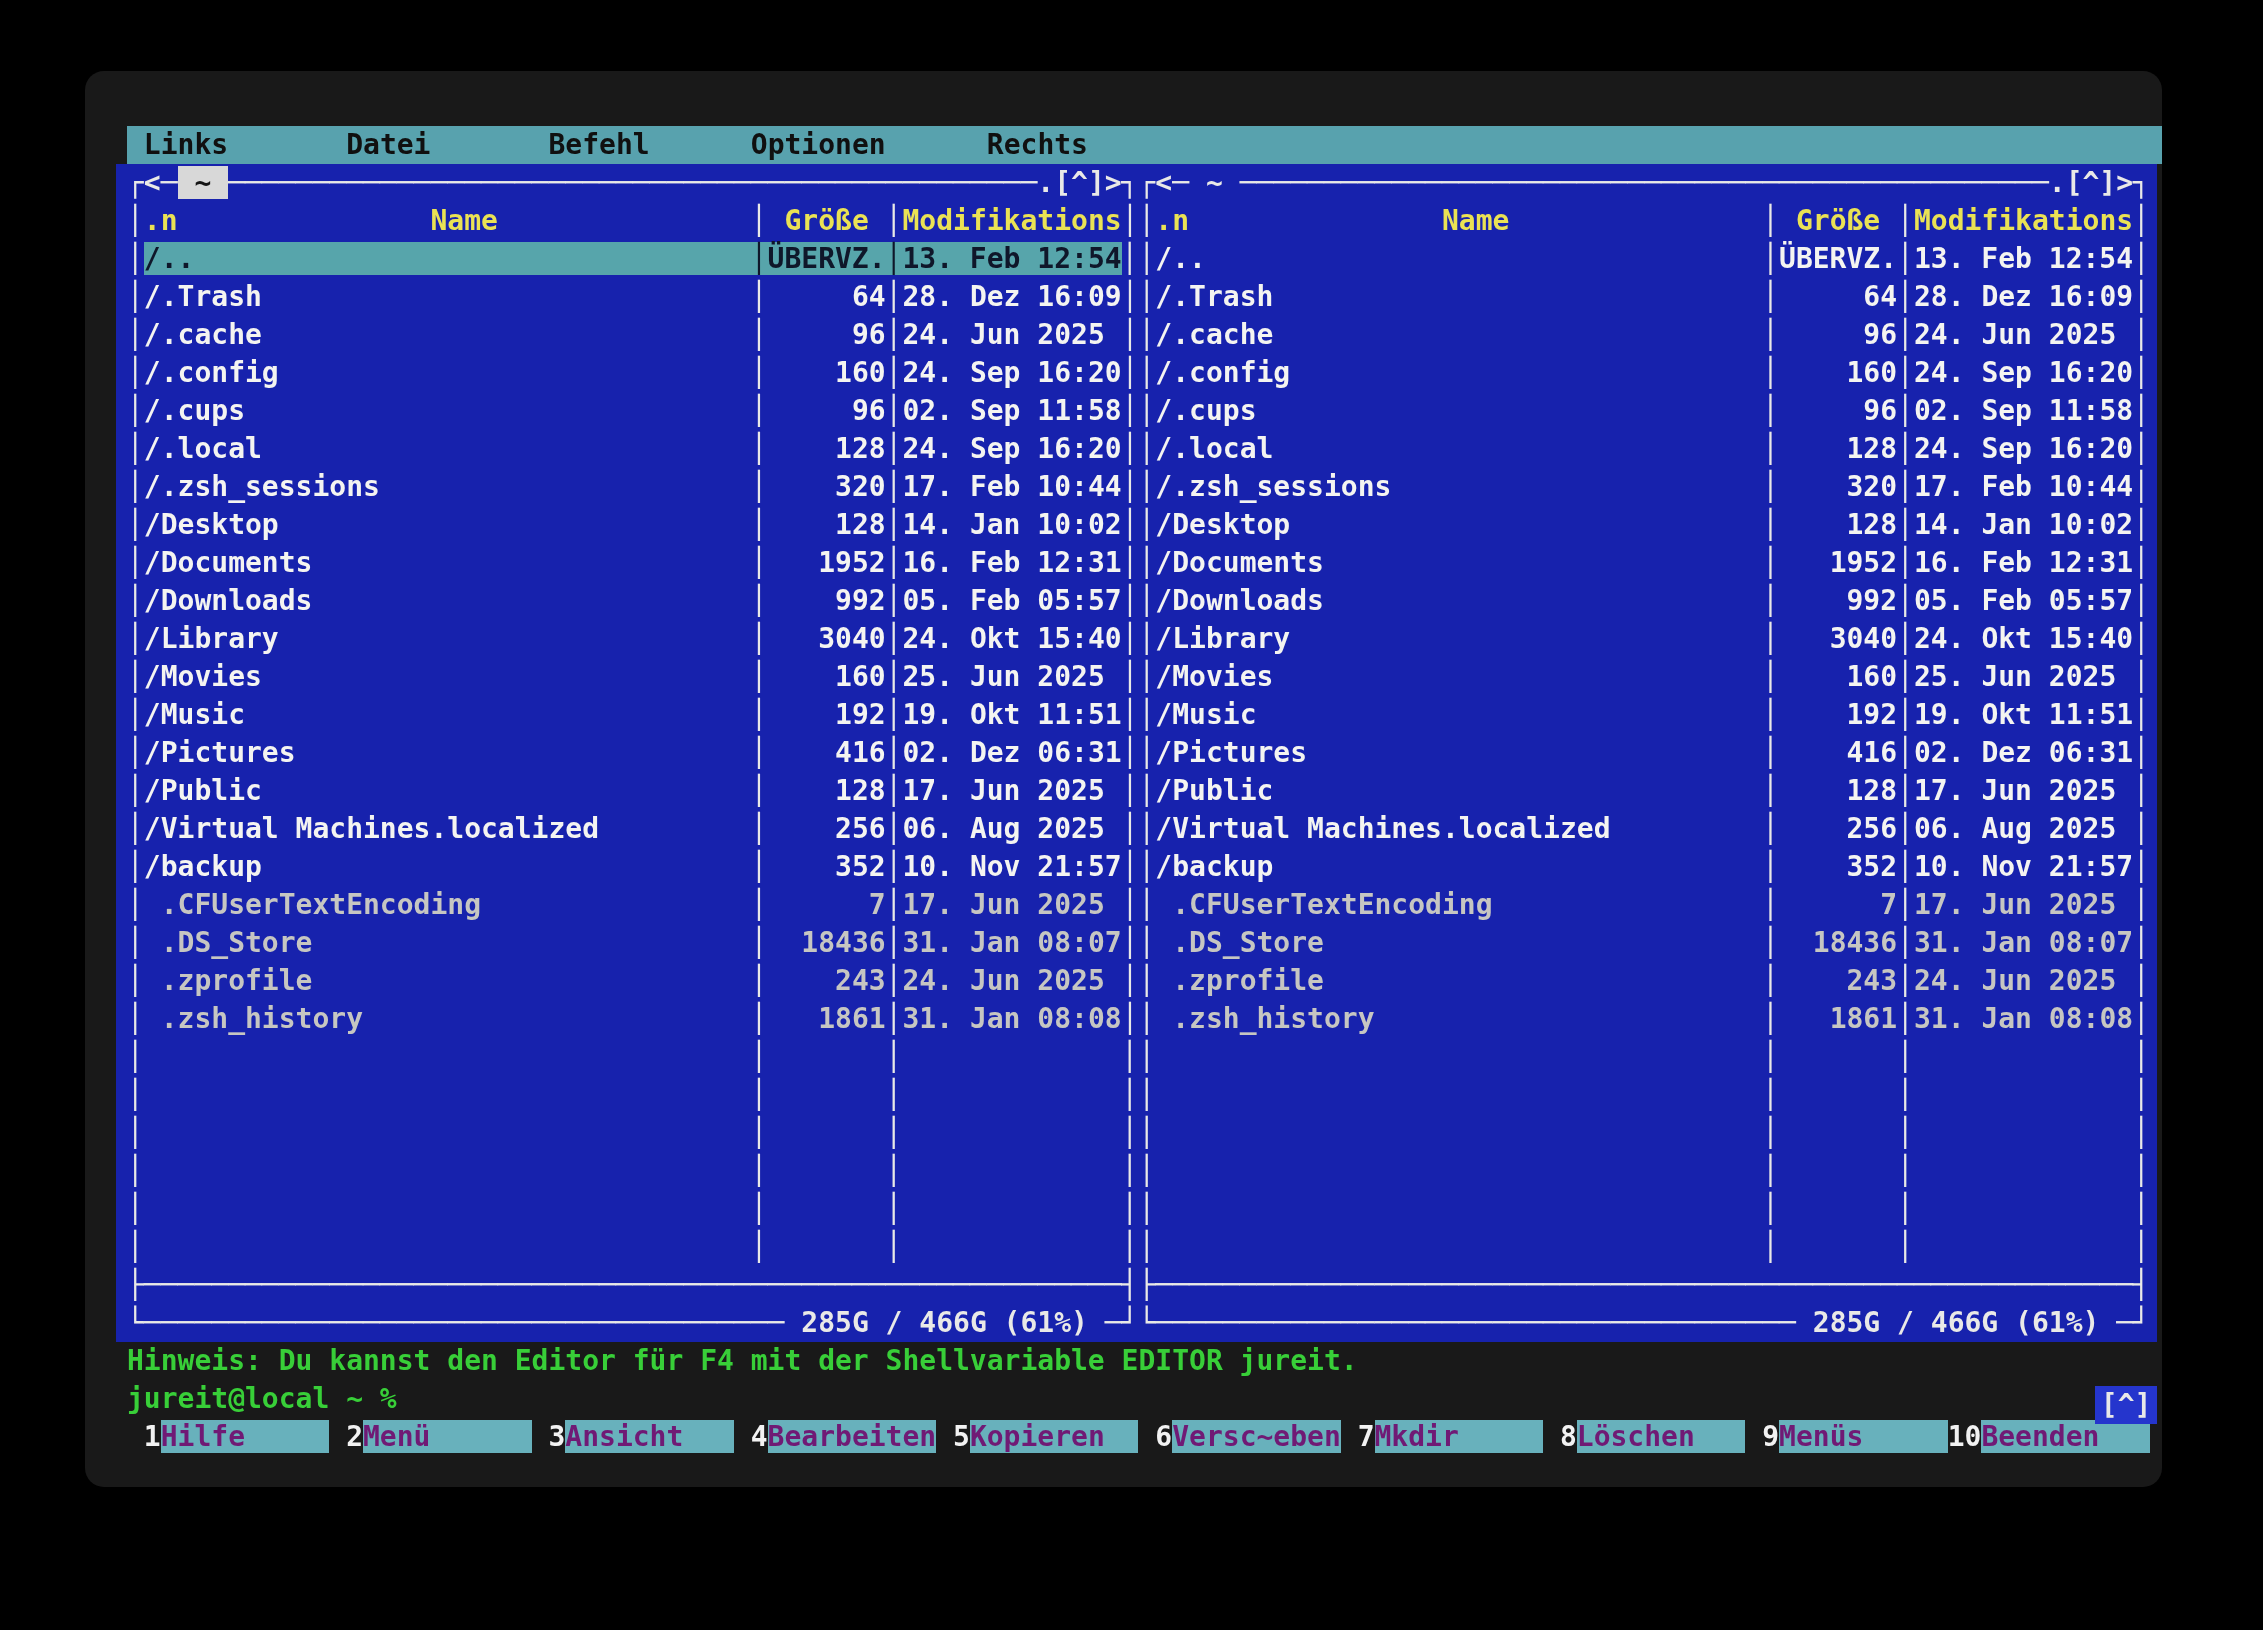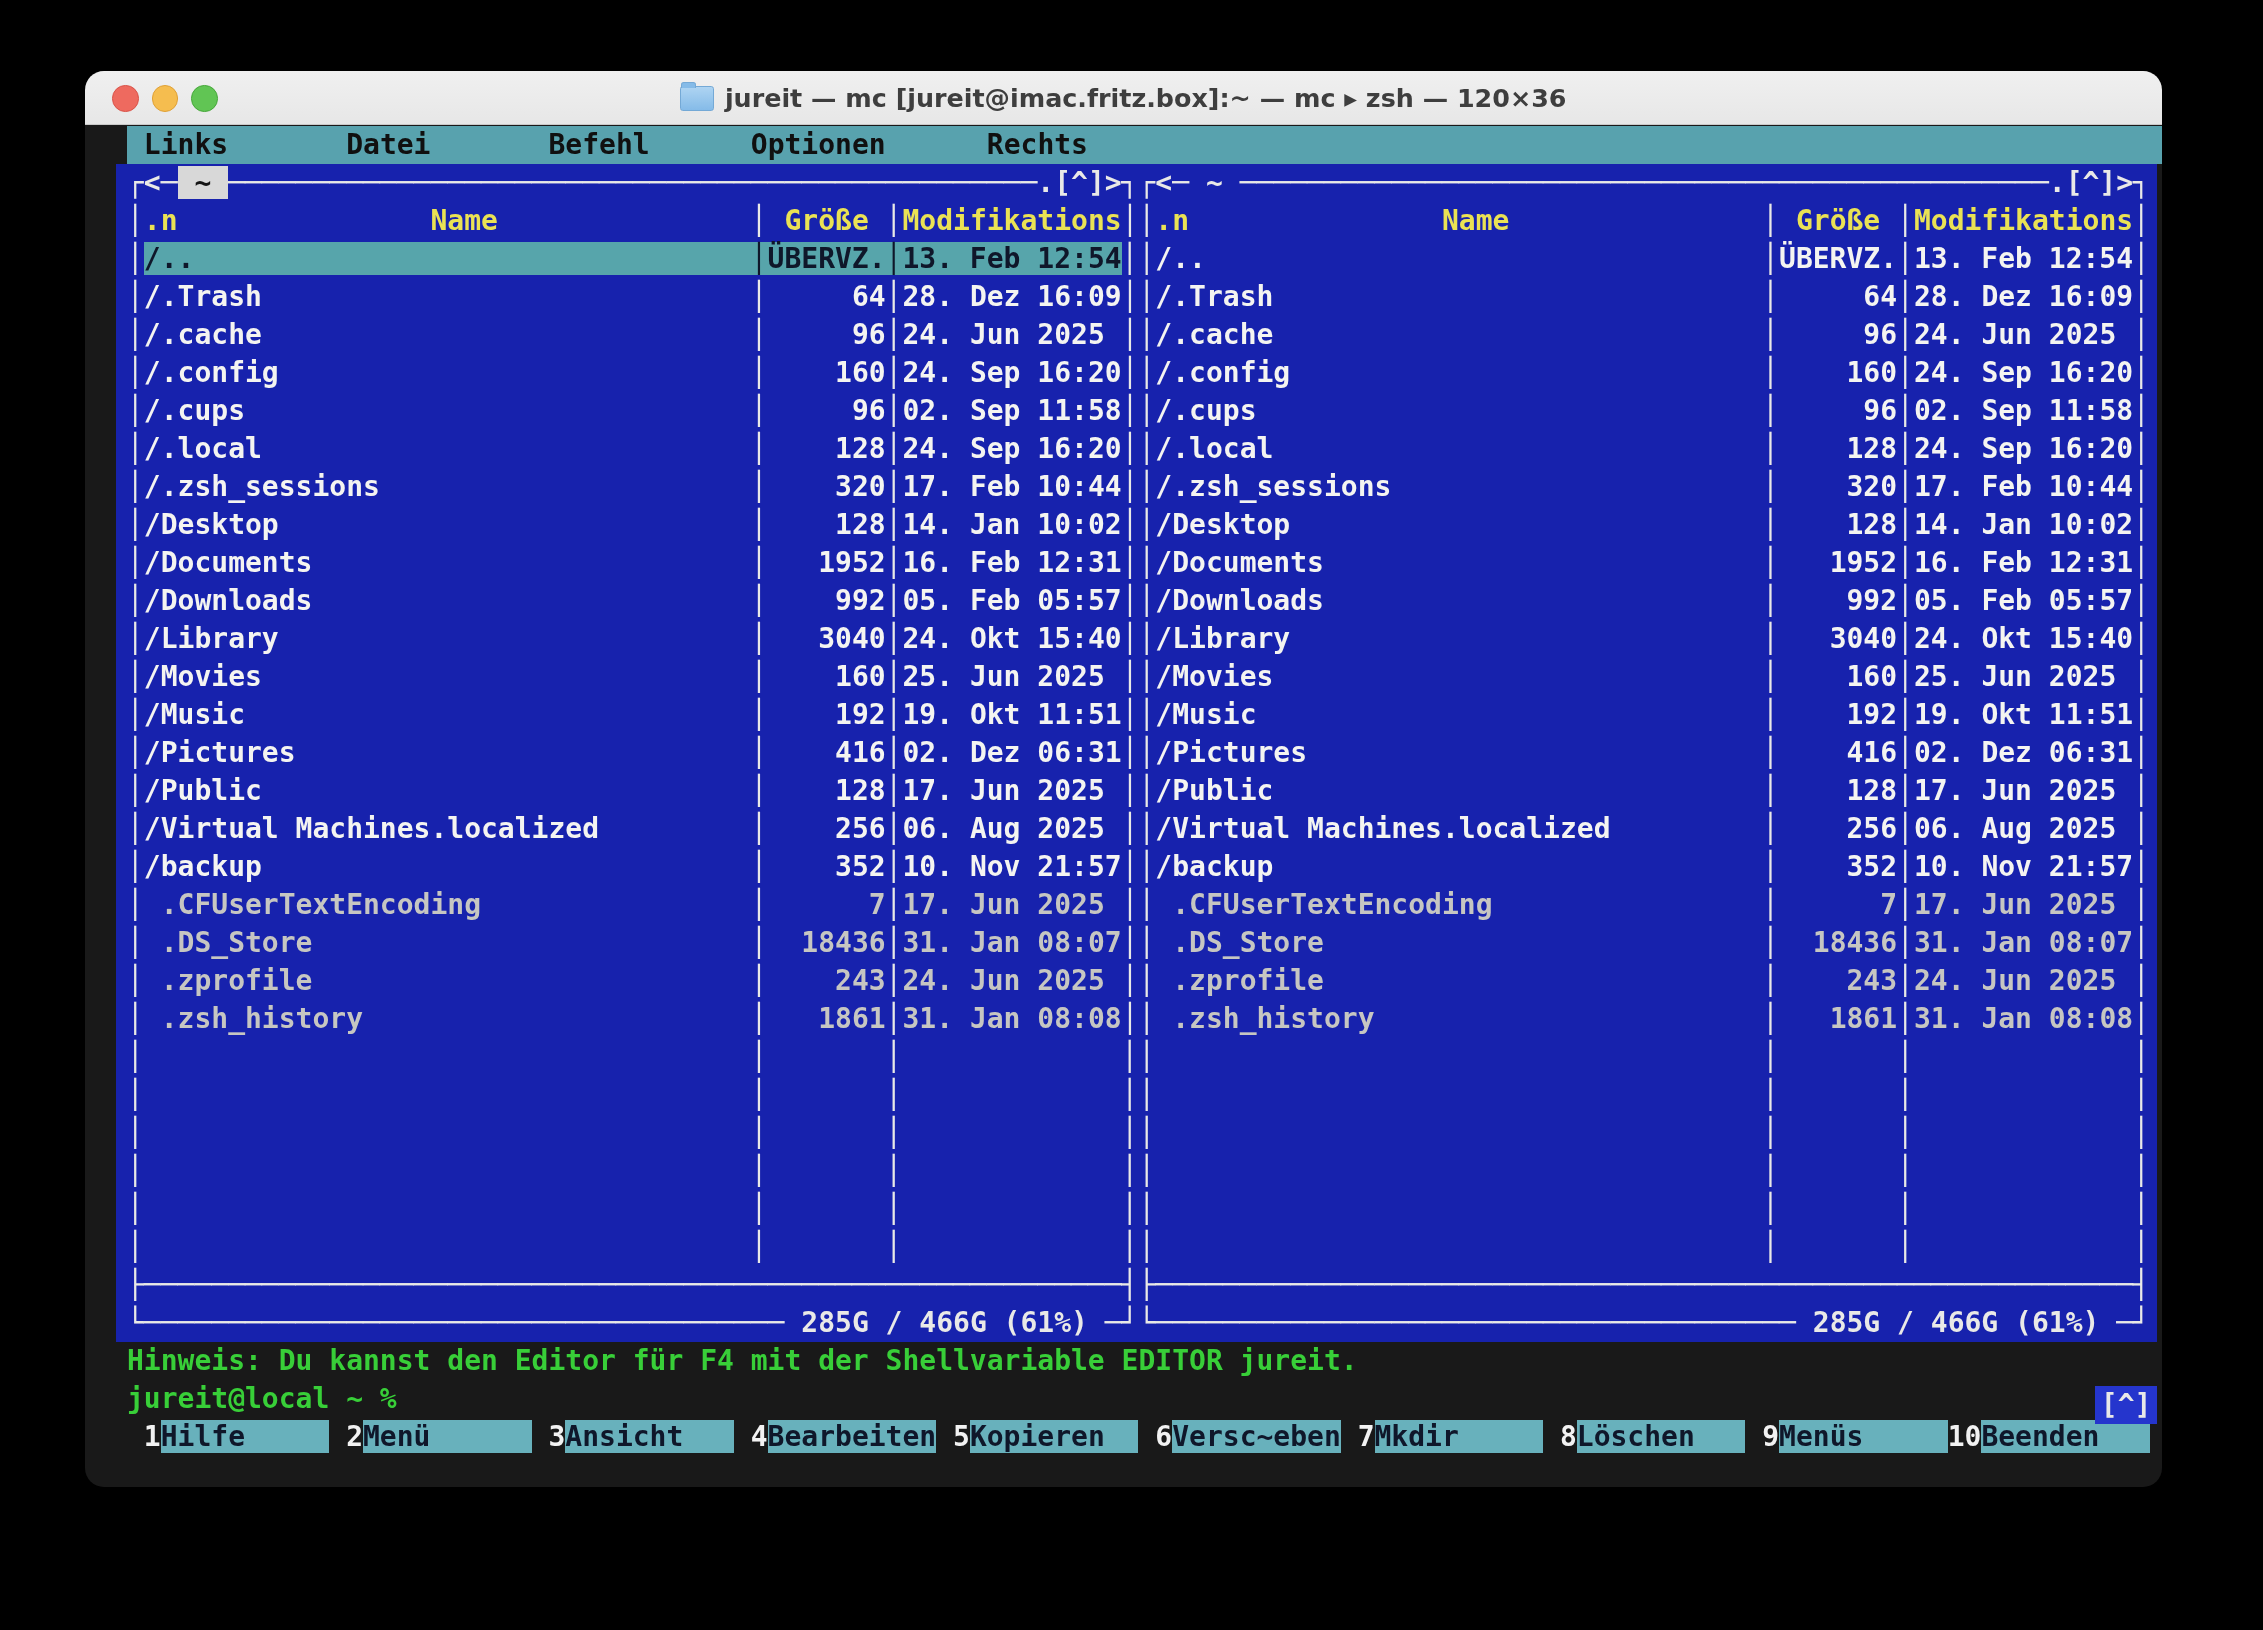--- a/index.html
+++ b/index.html
@@ -22,35 +22,27 @@
   .dir{color:#f4f4f1;}
   .file{color:#c6c6c2;}
   .hdr{color:#eae254;}
   .sel{background:#57a5ab;color:#0f172a;}
   .pathhl{background:#d8d8d8;color:#141414;}
   .hintrow{color:#38cf38;}
   .promptrow{color:#38cf38;position:relative;}
   .badge{position:absolute;right:0;top:5.6px;background:#2535cd;color:#e8e8e8;padding:0 5.6px;height:38px;line-height:38px;}
   .fkeyrow{background:transparent;}
   .fnum{color:#f2f2f2;}
-  .flabel{background:#68b1bc;color:#0f172a;}
+  .flabel{background:#68b1bc;color:#701a75;}
   .mitem{color:#101010;}
 </style>
 </head>
 <body>
 
 <div class="window">
-  <div class="titlebar">
-    <div class="lights">
-      <div class="light red"></div>
-      <div class="light yellow"></div>
-      <div class="light green"></div>
-    </div>
-    <div class="titletext"><span class="foldericon"></span><span>jureit — mc [jureit@imac.fritz.box]:~ — mc ▸ zsh — 120×36</span></div>
-  </div>
   <div class="term">
     <div class="trow menubar" id="menubar"><span class="mitem"> </span><span class="mitem">Links</span><span class="mitem">       </span><span class="mitem">Datei</span><span class="mitem">       </span><span class="mitem">Befehl</span><span class="mitem">      </span><span class="mitem">Optionen</span><span class="mitem">      </span><span class="mitem">Rechts</span><span class="mitem">                                                               </span></div>
     <div class="panelarea" id="panelarea">
         <div class="trow"><span><span class="b">┌&lt;─</span><span class="pathhl"> ~ </span><span class="b">────────────────────────────────────────────────.[^]&gt;┐</span></span><span><span class="b">┌&lt;─</span><span class="b"> ~ </span><span class="b">────────────────────────────────────────────────.[^]&gt;┐</span></span></div>
         <div class="trow"><span><span class="b">│</span><span class="hdr">.n               Name               </span><span class="b">│</span><span class="hdr"> Größe </span><span class="b">│</span><span class="hdr">Modifikations</span><span class="b">│</span></span><span><span class="b">│</span><span class="hdr">.n               Name               </span><span class="b">│</span><span class="hdr"> Größe </span><span class="b">│</span><span class="hdr">Modifikations</span><span class="b">│</span></span></div>
         <div class="trow"><span><span class="b">│</span><span class="sel">/..                                 │ÜBERVZ.│13. Feb 12:54</span><span class="b">│</span></span><span><span class="b">│</span><span class="dir">/..                                 </span><span class="b">│</span><span class="dir">ÜBERVZ.</span><span class="b">│</span><span class="dir">13. Feb 12:54</span><span class="b">│</span></span></div>
         <div class="trow"><span><span class="b">│</span><span class="dir">/.Trash                             </span><span class="b">│</span><span class="dir">     64</span><span class="b">│</span><span class="dir">28. Dez 16:09</span><span class="b">│</span></span><span><span class="b">│</span><span class="dir">/.Trash                             </span><span class="b">│</span><span class="dir">     64</span><span class="b">│</span><span class="dir">28. Dez 16:09</span><span class="b">│</span></span></div>
         <div class="trow"><span><span class="b">│</span><span class="dir">/.cache                             </span><span class="b">│</span><span class="dir">     96</span><span class="b">│</span><span class="dir">24. Jun 2025 </span><span class="b">│</span></span><span><span class="b">│</span><span class="dir">/.cache                             </span><span class="b">│</span><span class="dir">     96</span><span class="b">│</span><span class="dir">24. Jun 2025 </span><span class="b">│</span></span></div>
         <div class="trow"><span><span class="b">│</span><span class="dir">/.config                            </span><span class="b">│</span><span class="dir">    160</span><span class="b">│</span><span class="dir">24. Sep 16:20</span><span class="b">│</span></span><span><span class="b">│</span><span class="dir">/.config                            </span><span class="b">│</span><span class="dir">    160</span><span class="b">│</span><span class="dir">24. Sep 16:20</span><span class="b">│</span></span></div>
         <div class="trow"><span><span class="b">│</span><span class="dir">/.cups                              </span><span class="b">│</span><span class="dir">     96</span><span class="b">│</span><span class="dir">02. Sep 11:58</span><span class="b">│</span></span><span><span class="b">│</span><span class="dir">/.cups                              </span><span class="b">│</span><span class="dir">     96</span><span class="b">│</span><span class="dir">02. Sep 11:58</span><span class="b">│</span></span></div>

